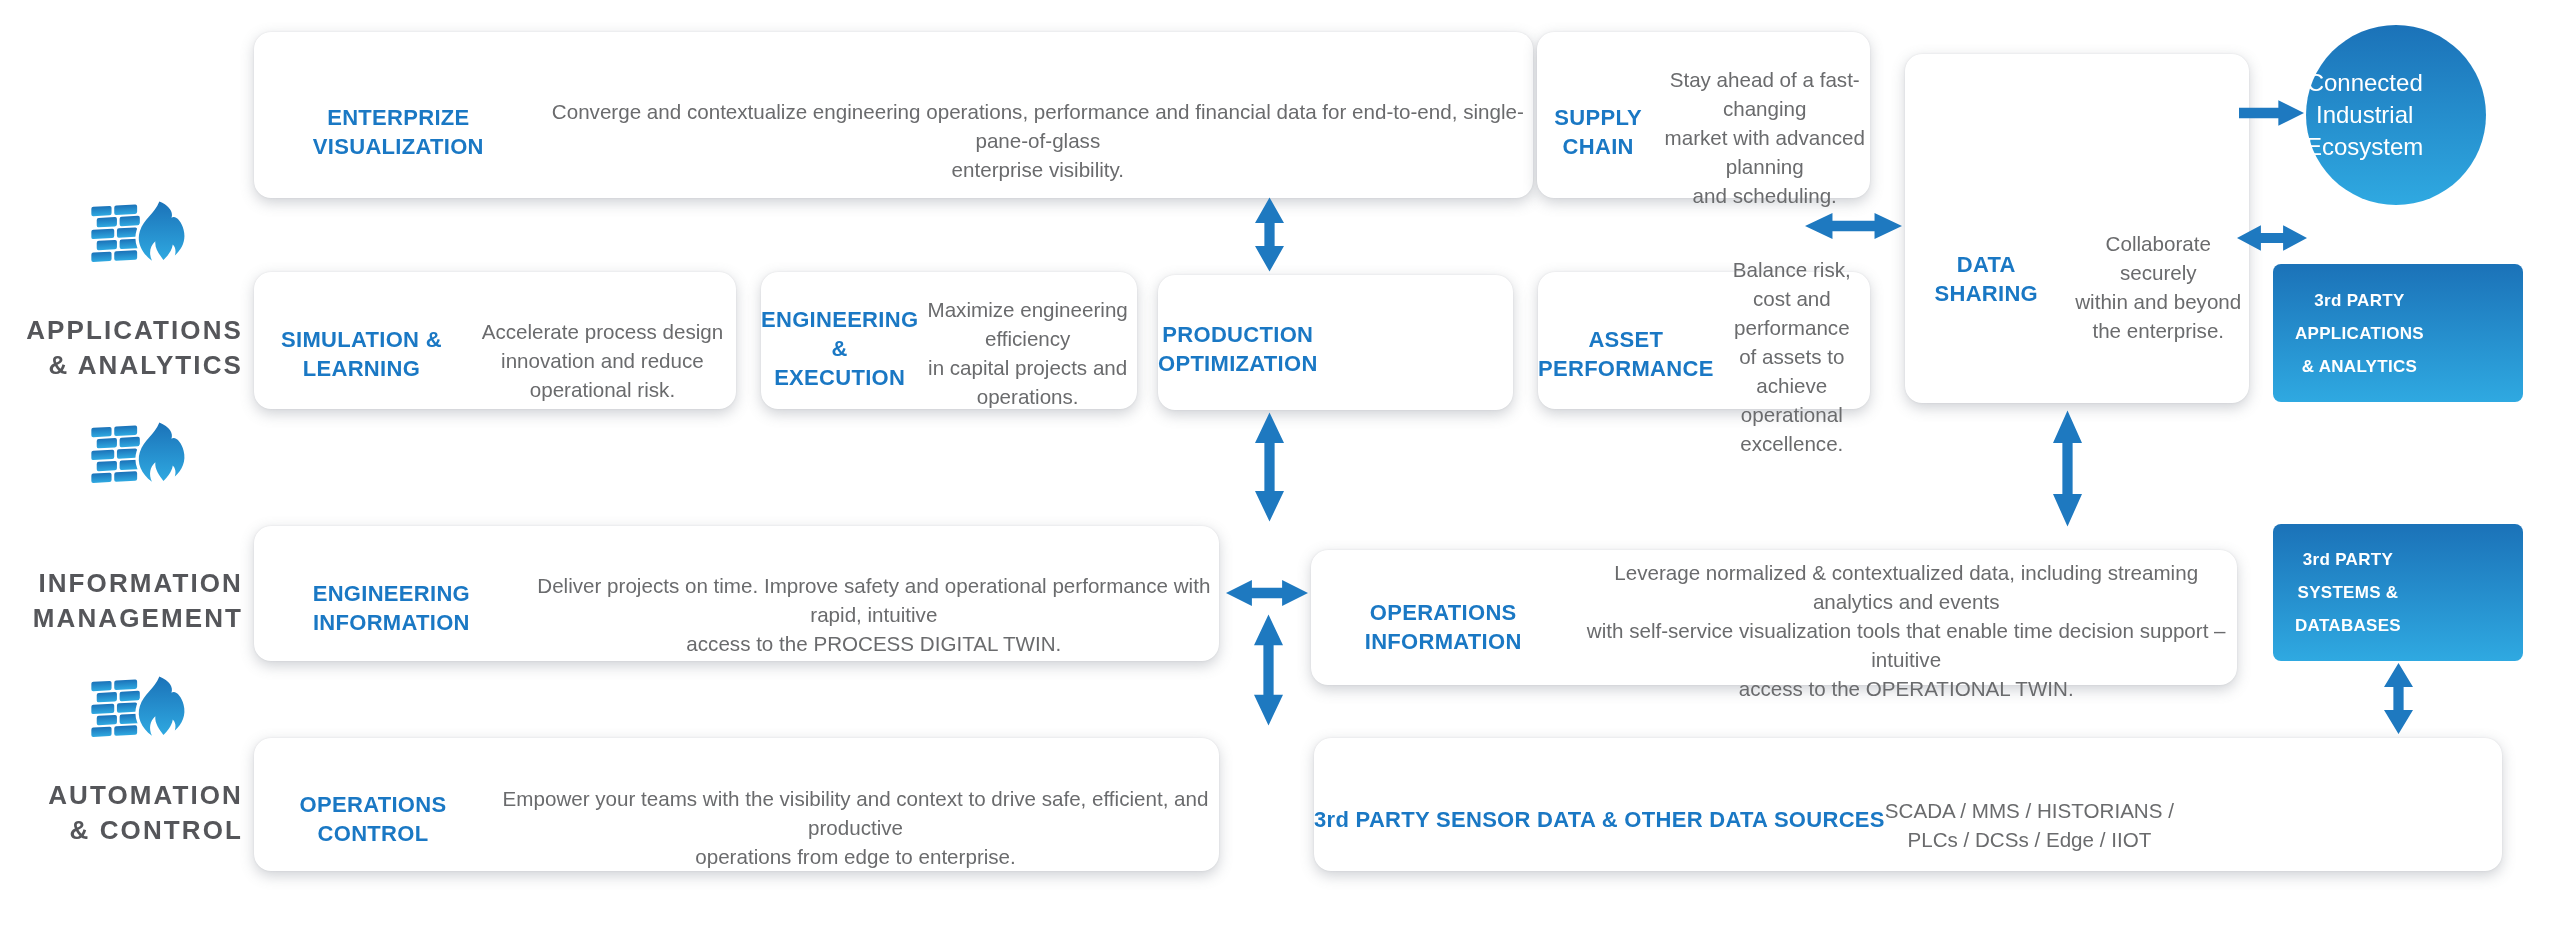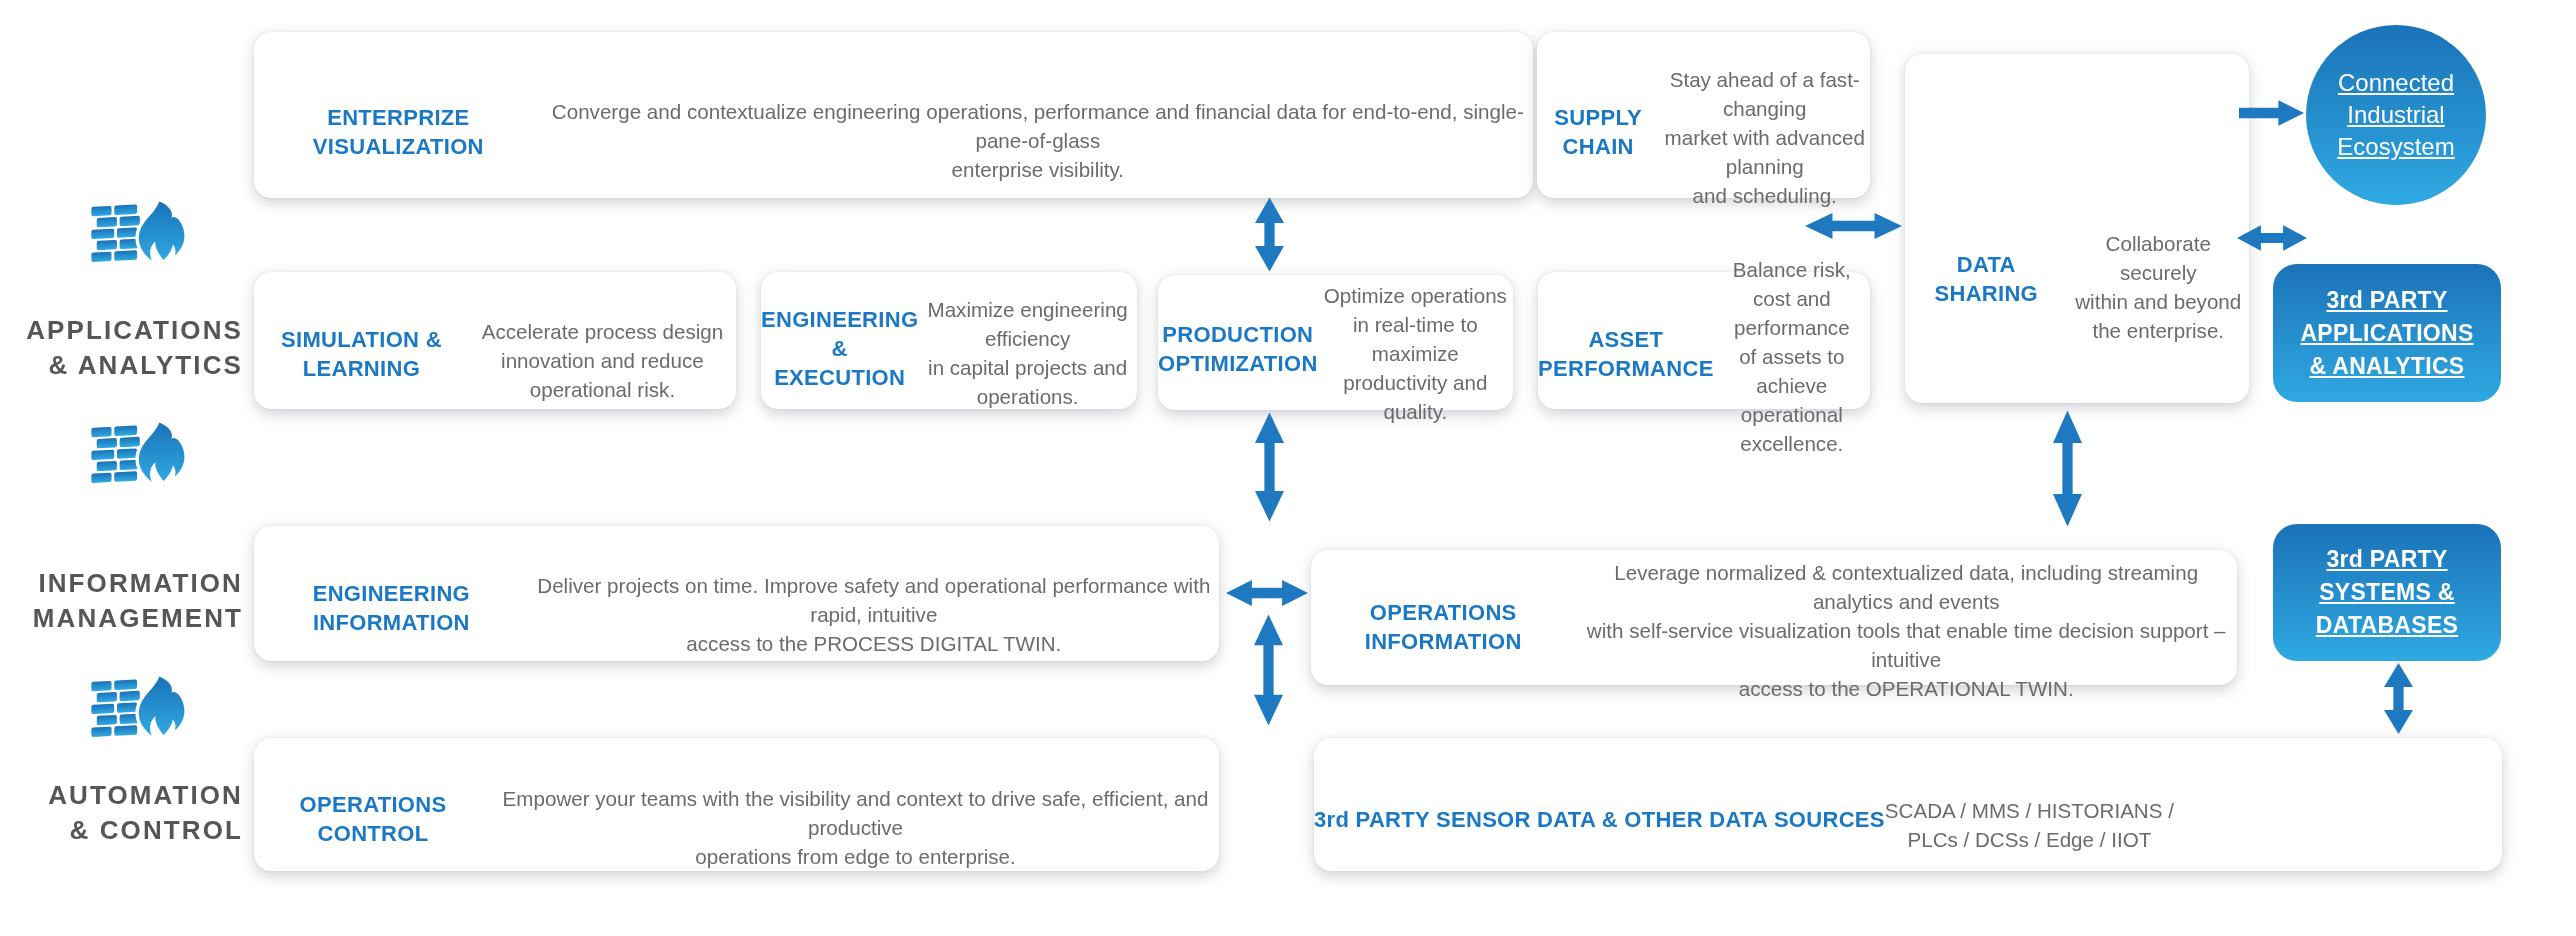--- a/index.html
+++ b/index.html
@@ -36,27 +36,26 @@
     font-size:20.6px;line-height:29px;font-weight:400;color:var(--body-gray);
     white-space:pre-line;margin-top:17px;
   }
   .pad-row1{padding-top:34px;}
   .pad-row2{padding-top:26px;}
   .pad-row2 .card-body{margin-top:13.7px;}
   .pad-row3{padding-top:29px;}
   .pad-data-sharing{padding-top:101px;}
   .pad-data-sharing .card-body{margin-top:15.5px;}
   .blue-node{
-    position:absolute;display:flex;align-items:center;justify-content:center;
+    position:absolute;display:flex;align-items:center;
     text-align:center;color:#fff;
     background:linear-gradient(180deg,var(--gradient-top) 0%,var(--gradient-bottom) 100%);
-    text-decoration:underline;
   }
   .blue-circle{border-radius:50%;font-size:24px;line-height:32px;font-weight:400;}
-  .blue-box{border-radius:24px;font-size:23px;line-height:33px;font-weight:600;letter-spacing:0.3px;}
+  .blue-box{border-radius:8px;font-size:17px;line-height:33px;font-weight:600;letter-spacing:0.3px;padding-left:22px;}
   .node-label{white-space:pre-line;}
   .arrow{position:absolute;}
   .arrow-fill{fill:var(--accent-blue);}
 </style>
 </head>
 <body>
 
 <div id="canvas">
 
   <svg width="0" height="0" style="position:absolute" aria-hidden="true">
@@ -149,22 +148,20 @@
   </div>
   <div class="card" style="left:761px;top:272px;width:376px;height:137px;padding-top:15.5px">
     <div class="card-title">ENGINEERING &amp;
 EXECUTION</div>
     <div class="card-body" style="margin-top:8.6px">Maximize engineering efficiency
 in capital projects and operations.</div>
   </div>
   <div class="card" style="left:1158px;top:275px;width:355px;height:135px;padding-top:13.7px">
     <div class="card-title">PRODUCTION
 OPTIMIZATION</div>
-    <div class="card-body" style="margin-top:8.6px">Optimize operations in real-time to
-maximize productivity and quality.</div>
   </div>
   <div class="card pad-row2" style="left:1538px;top:272px;width:332px;height:137px">
     <div class="card-title">ASSET PERFORMANCE</div>
     <div class="card-body" style="margin-top:6.9px">Balance risk, cost and performance
 of assets to achieve operational
 excellence.</div>
   </div>
 
   <div class="card pad-row3" style="left:254px;top:526px;width:965px;height:135px">
     <div class="card-title">ENGINEERING INFORMATION</div>

